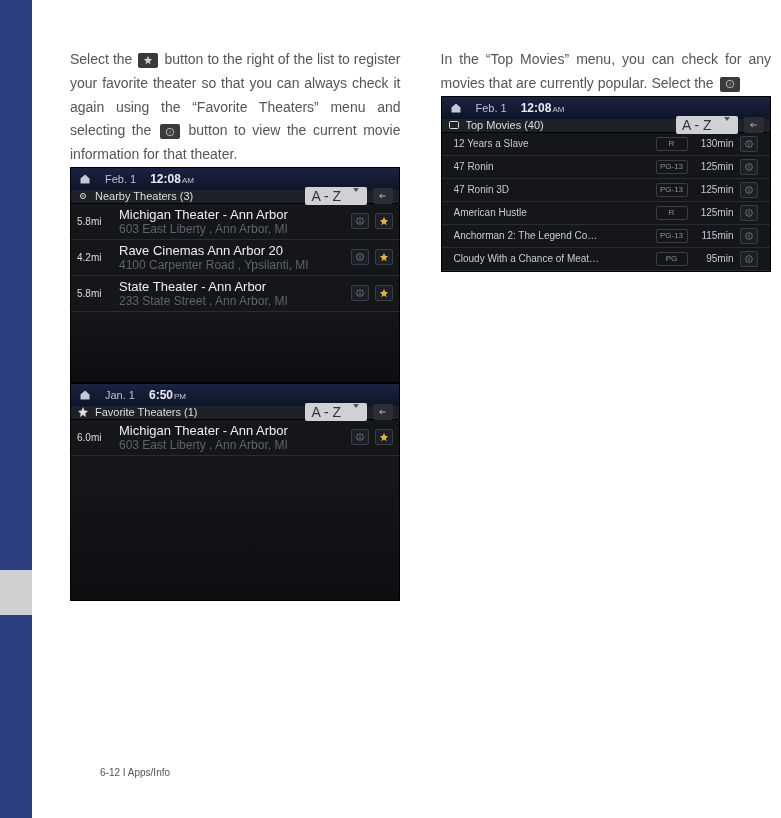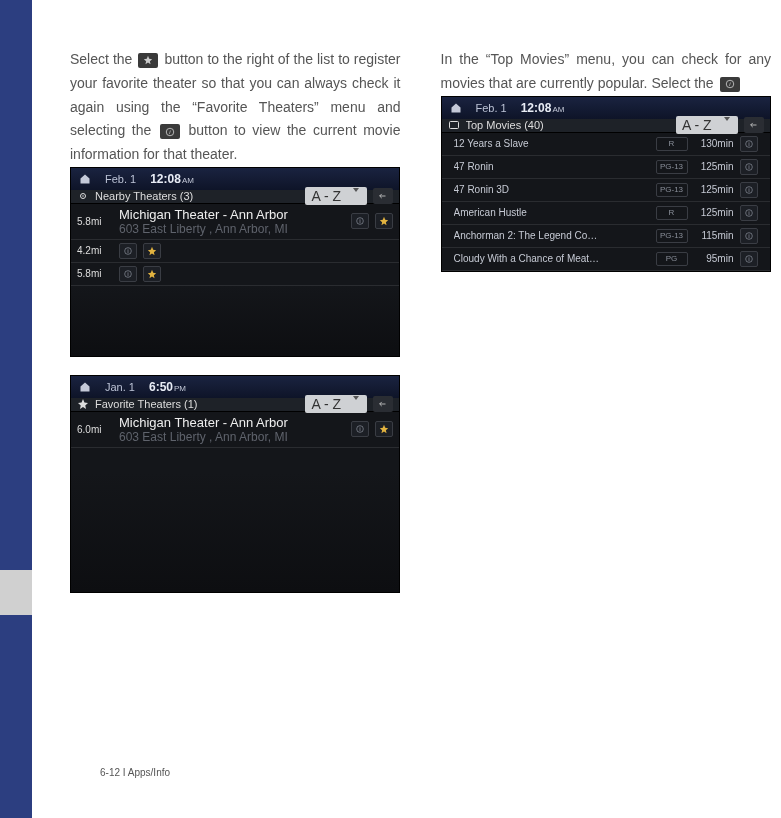--- a/index.html
+++ b/index.html
@@ -105,51 +105,59 @@
               </svg>
             </span>
             <span class="rbtn star">
               <svg viewBox="0 0 24 24">
                 <path d="M12 2l2.9 6.9L22 10l-5.5 5 1.6 7L12 18l-6.1 4 1.6-7L2 10l7.1-1.1z"></path>
               </svg>
             </span>
           </div>
           <div class="row">
             <span class="dist">4.2mi</span>
+            <span class="info">
+              <div class="name">Rave Cinemas Ann Arbor 20</div>
+              <div class="addr">4100 Carpenter Road , Ypsilanti, MI</div>
+            </span>
             <span class="rbtn info-i">
               <svg viewBox="0 0 24 24">
                 <circle cx="12" cy="12" r="8"></circle>
                 <line x1="12" y1="9" x2="12" y2="16" stroke-linecap="round"></line>
               </svg>
             </span>
             <span class="rbtn star">
               <svg viewBox="0 0 24 24">
                 <path d="M12 2l2.9 6.9L22 10l-5.5 5 1.6 7L12 18l-6.1 4 1.6-7L2 10l7.1-1.1z"></path>
               </svg>
             </span>
           </div>
           <div class="row">
             <span class="dist">5.8mi</span>
+            <span class="info">
+              <div class="name">State Theater - Ann Arbor</div>
+              <div class="addr">233 State Street , Ann Arbor, MI</div>
+            </span>
             <span class="rbtn info-i">
               <svg viewBox="0 0 24 24">
                 <circle cx="12" cy="12" r="8"></circle>
                 <line x1="12" y1="9" x2="12" y2="16" stroke-linecap="round"></line>
               </svg>
             </span>
             <span class="rbtn star">
               <svg viewBox="0 0 24 24">
                 <path d="M12 2l2.9 6.9L22 10l-5.5 5 1.6 7L12 18l-6.1 4 1.6-7L2 10l7.1-1.1z"></path>
               </svg>
             </span>
           </div>
         </div>
       <div class="shot-fill"></div>
     </div>
 
-    <div class="shot" style="margin-top:18px">
+    <div class="shot" style="">
       <div class="shot-status">
         <svg class="home" viewBox="0 0 24 24">
             <path d="M3 11l9-8 9 8v10H3z"></path>
           </svg>
         <span class="date">Jan.  1</span>
         <span><span class="time">6:50</span><span class="ampm">PM</span></span>
       </div>
       <div class="shot-header">
         <svg class="sect-icon" viewBox="0 0 24 24">
             <path d="M12 2l2.9 6.9L22 10l-5.5 5 1.6 7L12 18l-6.1 4 1.6-7L2 10l7.1-1.1z"></path>

